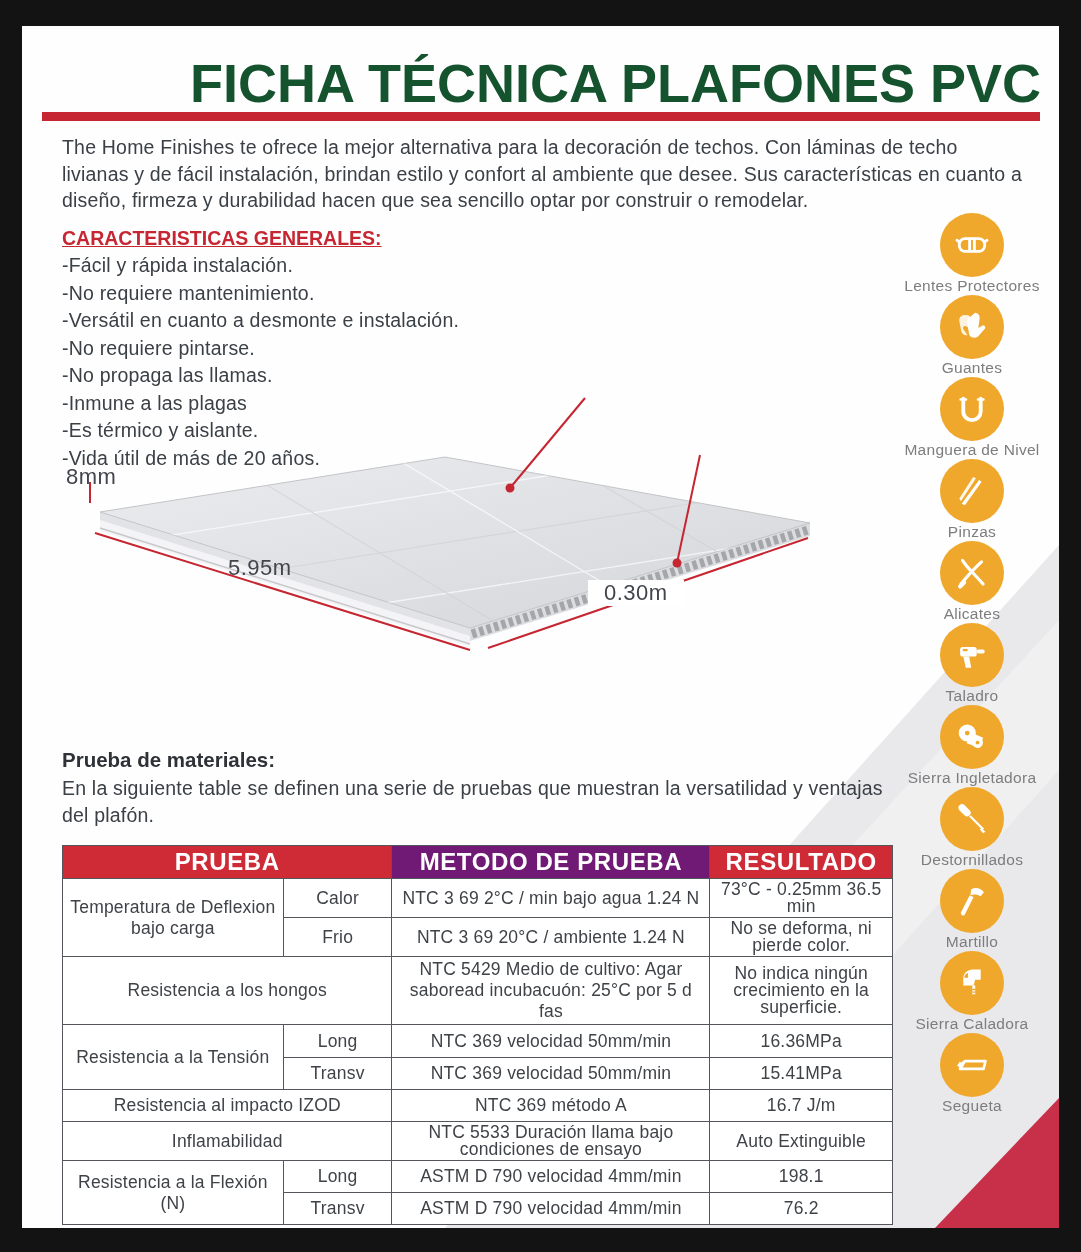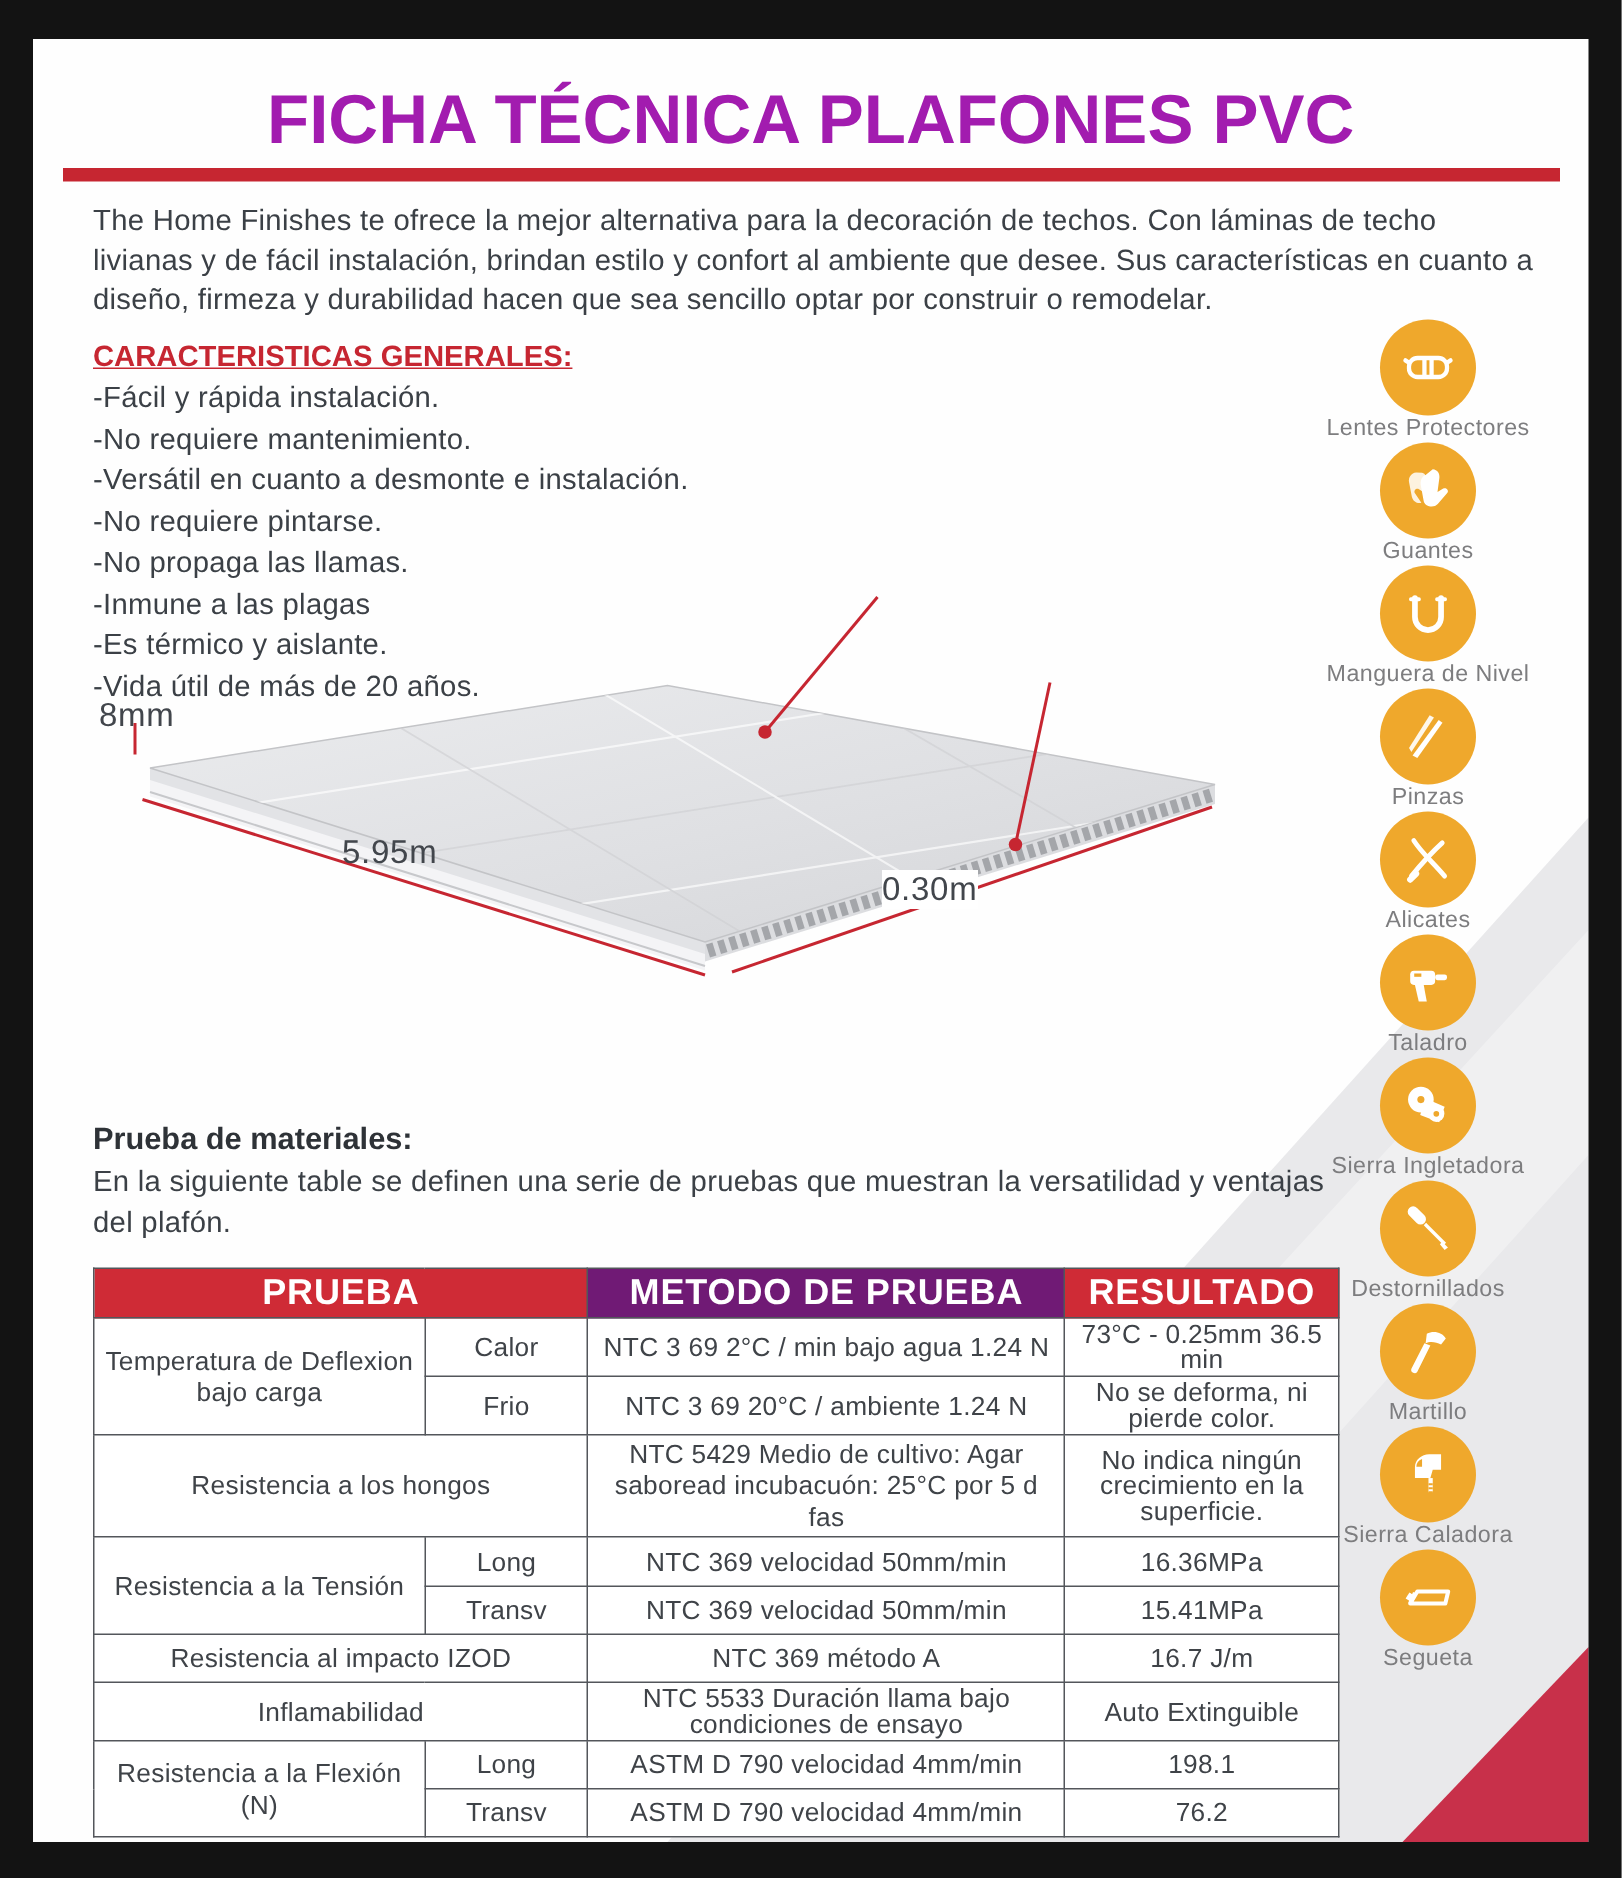--- a/index.html
+++ b/index.html
@@ -10,22 +10,22 @@
     font-family:"Liberation Sans", sans-serif; color:#3b4046;
   }
   .frame {
     position:absolute; inset:0; z-index:50; pointer-events:none;
     border:26px solid #131313; border-left-width:22px; border-right-width:22px; border-bottom-width:24px;
   }
   .decor-svg { position:absolute; left:0; top:0; z-index:1; }
   
   .title {
     position:absolute; left:40px; right:40px; top:52px; z-index:4;
-    text-align:center; font-size:46px; font-weight:800; letter-spacing:0px;
-    color:#a21caf; white-space:nowrap;
+    text-align:right; font-size:54px; font-weight:800; letter-spacing:0px;
+    color:#14532d; white-space:nowrap;
   }
   .title-bar { position:absolute; left:42px; top:112px; width:998px; height:9px; z-index:4; }
   .intro {
     position:absolute; left:62px; top:134px; width:964px; z-index:4;
     font-size:19.5px; line-height:26.5px; letter-spacing:0.2px;
   }
   
   .carac-head {
     position:absolute; left:62px; top:227px; z-index:4;
     font-size:19.5px; font-weight:700; text-decoration:underline;
@@ -33,38 +33,38 @@
   .carac-list { position:absolute; left:62px; top:252px; z-index:4; list-style:none; }
   .carac-list li { font-size:19.5px; line-height:27.5px; letter-spacing:0.2px; }
   
   .diagram-svg { position:absolute; left:55px; top:370px; z-index:2; }
   .lbl { position:absolute; z-index:3; font-size:19.5px; letter-spacing:0.3px; color:#42464c; }
   .lbl-film { left:568px; top:366px; }
   .lbl-comp { left:702px; top:414px; line-height:27px; }
   .dim { position:absolute; z-index:3; font-size:22px; color:#42464c; letter-spacing:0.5px; }
   .dim-8mm  { left:66px;  top:464px; }
   .dim-595  { left:228px; top:555px; }
-  .dim-030  { left:588px; top:580px; background:#fff; padding:0 0; }
+  .dim-030  { left:588px; top:580px; background:#fff; padding:0 16px; }
   
   .mat-head { position:absolute; left:62px; top:748px; z-index:4; font-size:20.5px; font-weight:700; color:#2e3237; }
   .mat-desc { position:absolute; left:62px; top:775px; width:845px; z-index:4; font-size:19.5px; line-height:27px; letter-spacing:0.2px; }
   
   table.spec {
     position:absolute; left:62px; top:845px; width:831px; z-index:4;
     border-collapse:collapse; table-layout:fixed; background:#fff;
   }
   table.spec th, table.spec td {
     border:1.6px solid #53565b; text-align:center; vertical-align:middle;
     font-size:17.5px; color:#3f4348; padding:2px 4px; letter-spacing:0.2px;
   }
   table.spec th { color:#fff; font-weight:700; font-size:24px; height:31px; letter-spacing:0.6px; }
   td.small { font-size:15px; line-height:17px; }
   tr.h28 td { height:28px; } tr.h57 td { height:57px; } tr.h33 td { height:33px; } tr.h32 td { height:32px; } tr.h35 td { height:35px; }
   
-  .tools { position:absolute; left:858px; top:213px; width:188px; z-index:4; display:flex; flex-direction:column; align-items:center; }
+  .tools { position:absolute; left:878px; top:213px; width:188px; z-index:4; display:flex; flex-direction:column; align-items:center; }
   .tool { height:82px; display:flex; flex-direction:column; align-items:center; }
   .tool .badge {
     width:64px; height:64px; border-radius:50%;
     display:flex; align-items:center; justify-content:center;
   }
   .tool .tool-label { font-size:15.5px; line-height:18px; color:#7d7d7f; letter-spacing:0.3px; white-space:nowrap; }
   .corner-triangle { position:absolute; left:0; top:0; z-index:5; }
 </style>
 </head>
 <body>

